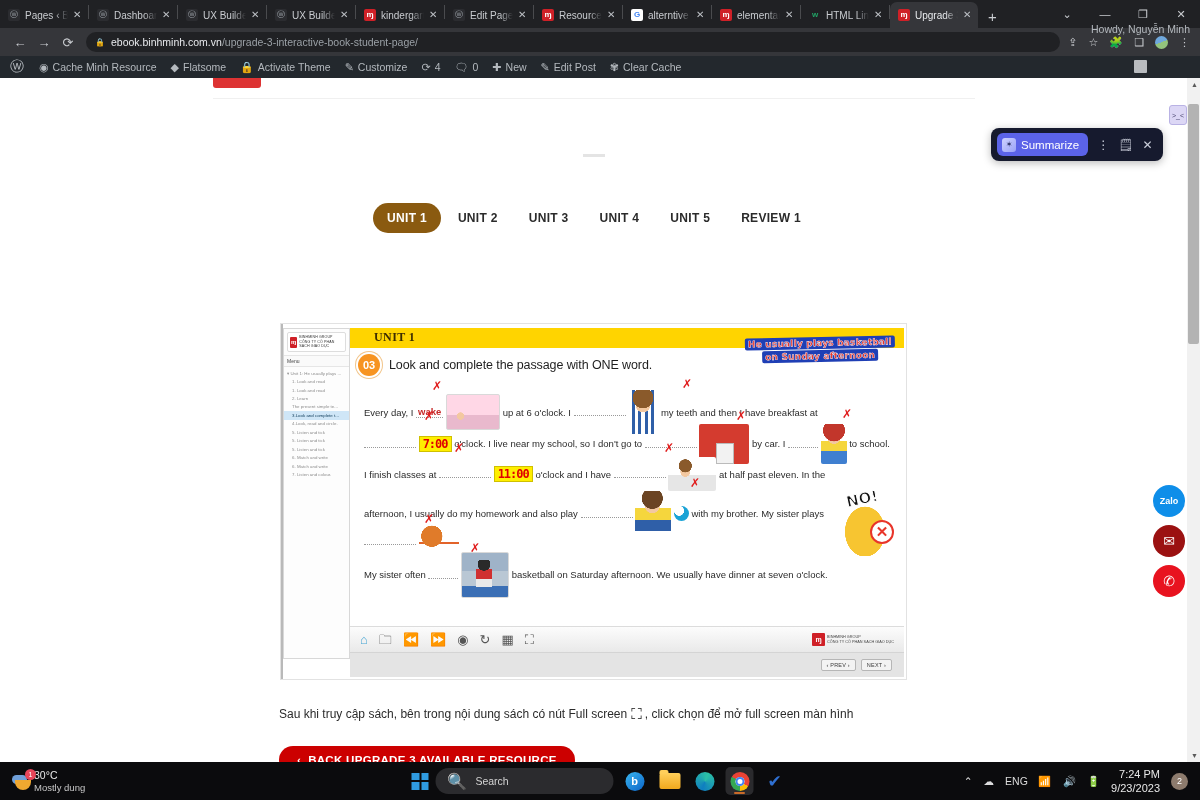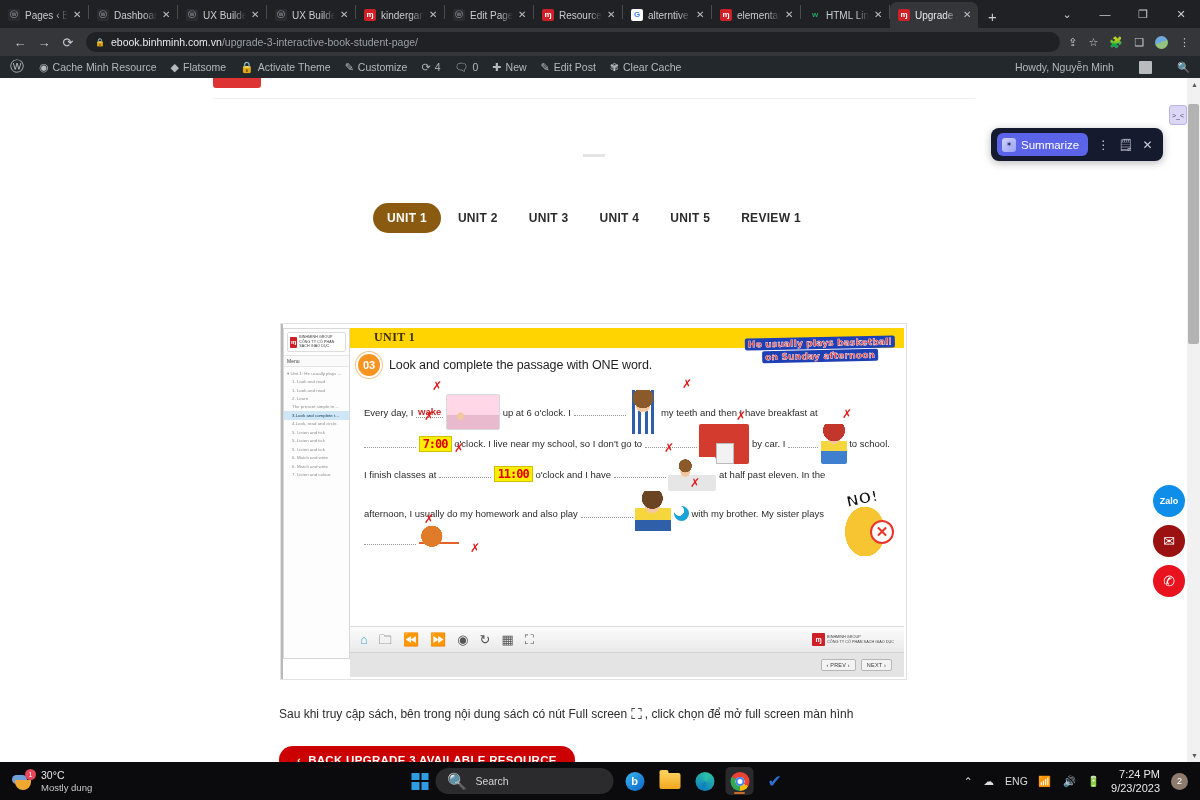--- a/index.html
+++ b/index.html
@@ -64,21 +64,21 @@
 
   
   .wpbar {
     position: absolute; top: 56px; left: 0; width: 1200px; height: 22px;
     background: #23282d; color: #b4b9be; font-size: 10.5px;
     display: flex; align-items: center; padding: 0 6px;
   }
   .wpitem { display: flex; align-items: center; gap: 4px; padding: 0 7px; white-space: nowrap; }
   .wpitem .gl { font-size: 11px; color: #b4b9be; line-height: 1; }
   .wp-logo { font-size: 14px; padding: 0 8px 0 4px; color: #b4b9be; }
-  .wpright { margin-left: auto; display: flex; align-items: center; gap: 25px; padding-right: 4px; }
+  .wpright { margin-left: auto; display: flex; align-items: center; gap: 25px; padding-right: 4px; flex-direction: column; }
   .wp-av { width: 13px; height: 13px; background: #b9bcbf; border-radius: 1px; display: inline-block; }
 
   
   .viewport {
     position: absolute; top: 78px; left: 0; width: 1200px; height: 684px;
     background: #ffffff; overflow: hidden;
   }
   .redcrumb {
     position: absolute; left: 213px; top: 0px; width: 48px; height: 10px;
     background: #dd3333; border-radius: 0 0 3px 3px;
@@ -305,21 +305,21 @@
 
   .scrollbar { position: absolute; right: 0; top: 78px; width: 13px; height: 684px; background: #f1f1f1; }
   .scroll-thumb { position: absolute; right: 1px; top: 26px; width: 11px; height: 240px; background: #b3b3b3; border-radius: 2px; }
   .scroll-arrow { position: absolute; right: 2px; font-size: 7px; color: #5a5a5a; }
 
   
   .taskbar {
     position: absolute; left: 0; bottom: 0; width: 1200px; height: 38px;
     background: #0b0b0d; display: flex; align-items: center; color: #e8e8e8;
   }
-  .weather { display: flex; align-items: center; gap: 7px; padding-left: 12px; }
+  .weather { display: flex; align-items: center; gap: 0; padding-left: 12px; }
   .weather .cloud { position: relative; width: 22px; height: 18px; }
   .weather .cloud .c1 { position: absolute; left: 0; top: 3px; width: 15px; height: 9px;
     background: #6f9fd8; border-radius: 9px; }
   .weather .cloud .c2 { position: absolute; left: 3px; top: 8px; width: 16px; height: 10px;
     background: #f0a830; border-radius: 0 0 10px 10px; }
   .weather .badge { position: absolute; right: -2px; top: -3px; width: 11px; height: 11px;
     background: #e8465a; color: #fff; border-radius: 50%; font-size: 7px;
     display: flex; align-items: center; justify-content: center; }
   .weather .wt { font-size: 10.5px; line-height: 1.25; }
   .weather .wt .sub { color: #c8c8c8; font-size: 9.5px; }
@@ -613,20 +613,26 @@
               <span class="t">with my brother. My sister plays</span>
               <span class="ximg" style="left:60px;top:22px">✗</span>
             </div>
 
             <div class="pline">
               <span class="blank"></span>
               <span class="pic pic-hoop"></span>
               <span class="ximg" style="left:106px;top:18px">✗</span>
             </div>
 
+            <div class="pline" style="margin-top:-6px">
+              <span class="t">My sister often</span>
+              <span class="blank sm"></span>
+              <span class="pic pic-bbgirl"></span>
+              <span class="t">basketball on Saturday afternoon. We usually have dinner at seven o'clock.</span>
+            </div>
           </div>
 
           <div class="duck" style="top:170px">
             <span class="no">NO!</span>
             <span class="xcircle">✕</span>
           </div>
 
           <div class="try-again">Try again</div>
 
           <div class="book-toolbar">

